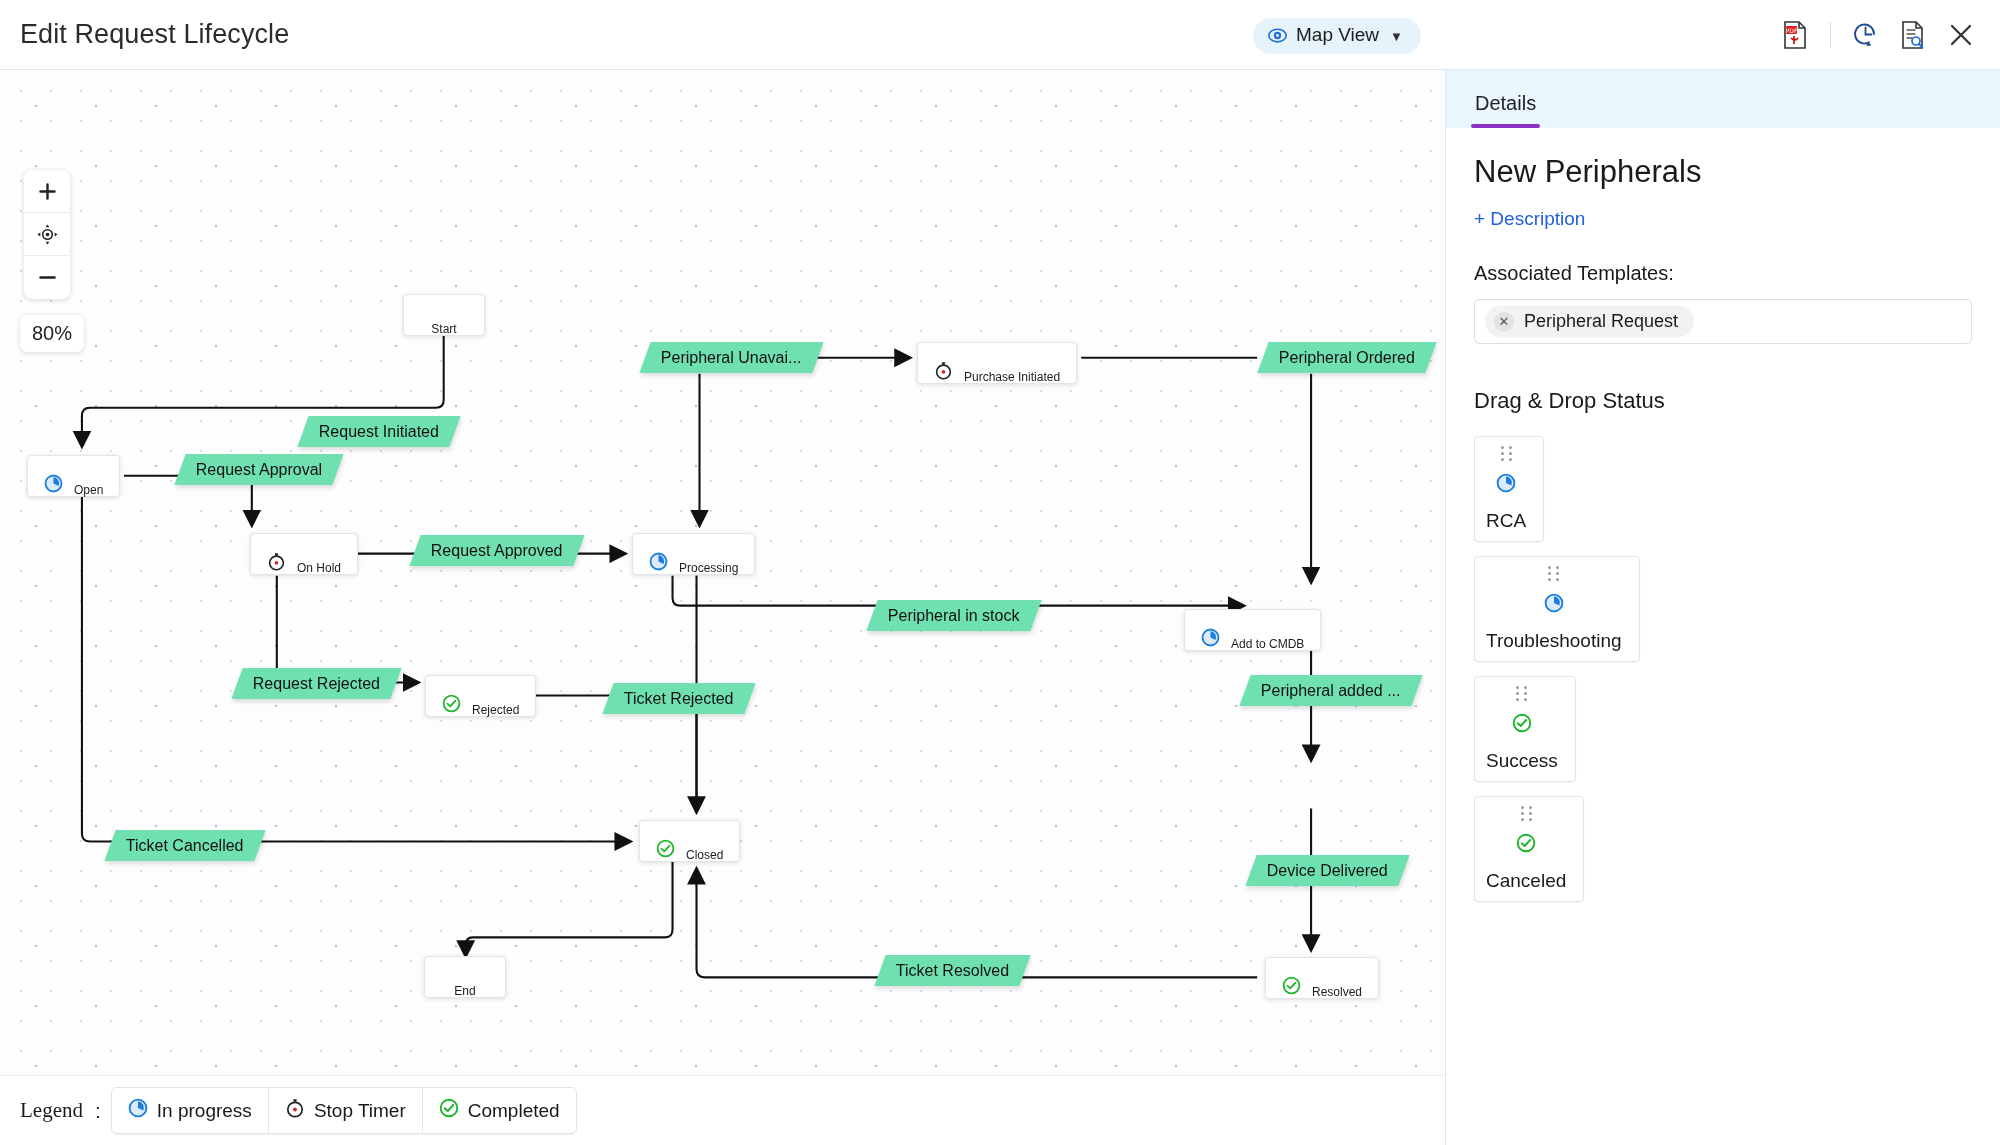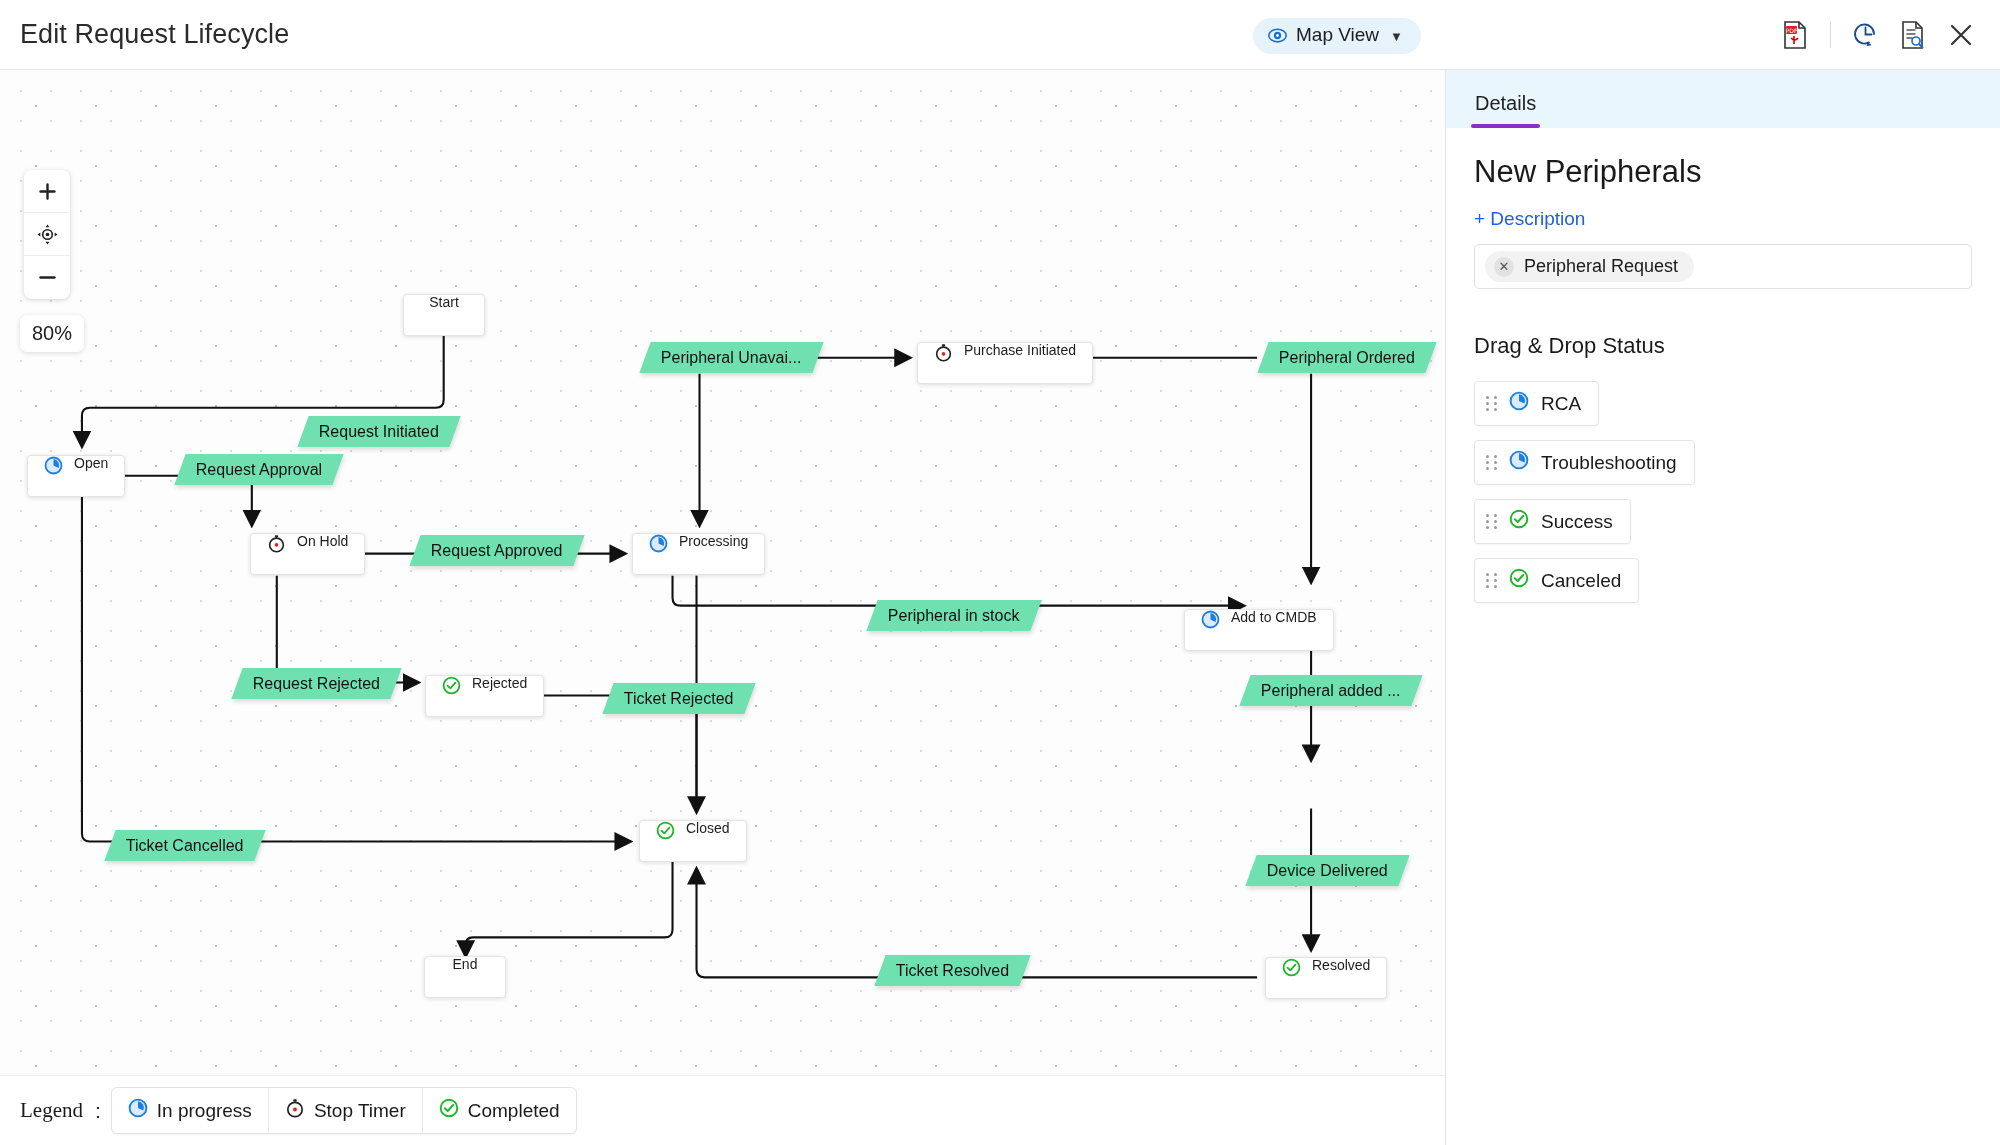--- a/index.html
+++ b/index.html
@@ -71,23 +71,23 @@
     position: absolute; left: 20px; top: 245px;
     background: #fff; border-radius: 7px; box-shadow: 0 1px 5px rgba(0,0,0,.15);
     padding: 7px 12px; font-size: 20px; color: #222; z-index: 4;
   }
 
   
   .node {
     position: absolute; background: #fff;
     border: 1px solid #e4e4e4; border-radius: 4px;
     box-shadow: 0 1px 4px rgba(0,0,0,.13);
-    display: flex; align-items: flex-start; gap: 11px;
+    display: flex; align-items: flex-end; gap: 11px;
     height: 42px; padding: 0 16px;
-    font-size: 14px; color: #1d1d1d; white-space: nowrap;
+    font-size: 12px; color: #1d1d1d; white-space: nowrap;
     cursor: pointer; z-index: 3;
   }
   .node.plain { justify-content: center; padding: 0; }
   .node .nlabel { line-height: 1; }
 
   
   .trans {
     position: absolute; height: 31px;
     background: #6fe0b0; color: #111;
     font-size: 16px; display: flex; align-items: center; justify-content: center;
@@ -133,20 +133,21 @@
     font-size: 13px; color: #555; line-height: 1;
   }
   .dd-title { font-size: 22px; color: #1a1a1a; margin-top: 44px; }
   .dd-list { margin-top: 22px; display: flex; flex-direction: column; align-items: flex-start; gap: 14px; }
   .dd-item {
     display: flex; align-items: center; gap: 12px;
     border: 1px solid #e2e4e7; border-radius: 4px;
     background: #fff; padding: 9px 17px 9px 11px;
     font-size: 19px; color: #1a1a1a; cursor: grab;
     box-shadow: 0 1px 2px rgba(0,0,0,.04);
+    flex-direction: column;
   }
   .grip { display: grid; grid-template-columns: 3px 3px; gap: 3px 5px; }
   .grip i { width: 3px; height: 3px; background: #9a9a9a; border-radius: 50%; display: block; }
 
   
   .footer {
     position: absolute; left: 0; bottom: 0; width: 1446px; height: 70px;
     background: #fff; border-top: 1px solid #ededed;
     display: flex; align-items: center; z-index: 6;
   }
@@ -466,20 +467,21 @@
       </div>
     </div>
 
     <div class="panel">
       <div class="panel-tabs">
         <div class="tab active">Details</div>
       </div>
       <div class="panel-body">
         <div class="panel-title">New Peripherals</div>
         <div class="desc-link">+ Description</div>
+        <div class="assoc-label">Associated Templates:</div>
         <div class="assoc-box">
           <div class="chip">
             <span class="chip-x">✕</span>
             <span>Peripheral Request</span>
           </div>
         </div>
         <div class="dd-title">Drag &amp; Drop Status</div>
         <div class="dd-list">
 
           <div class="dd-item">

